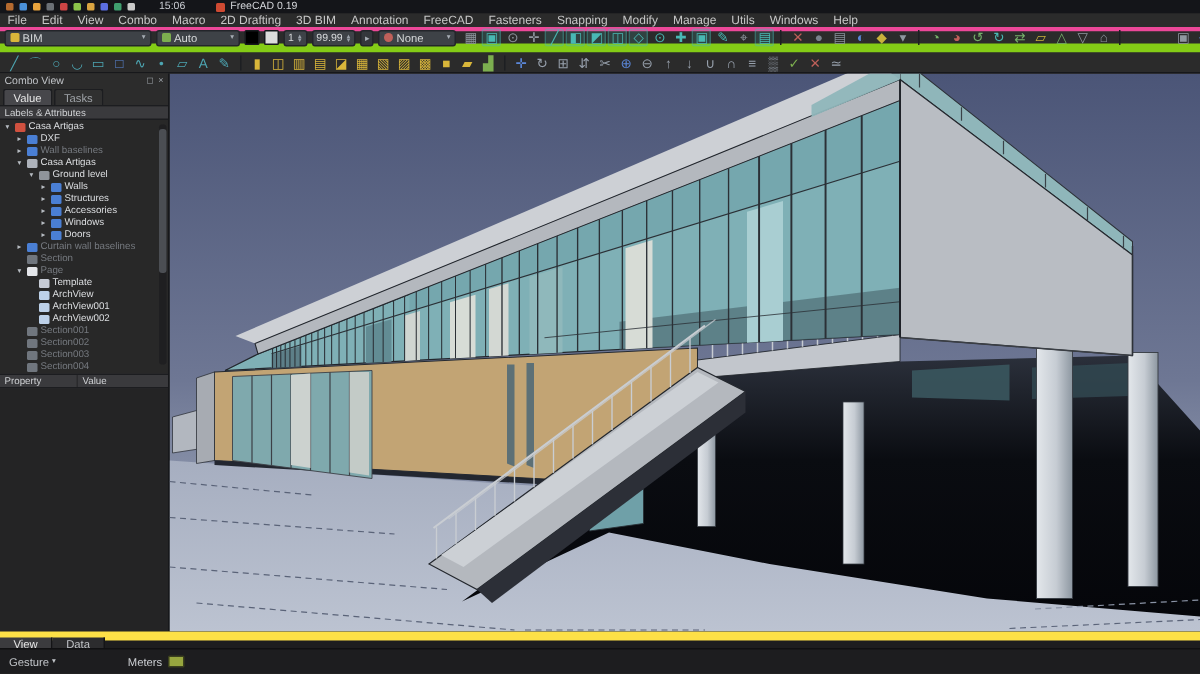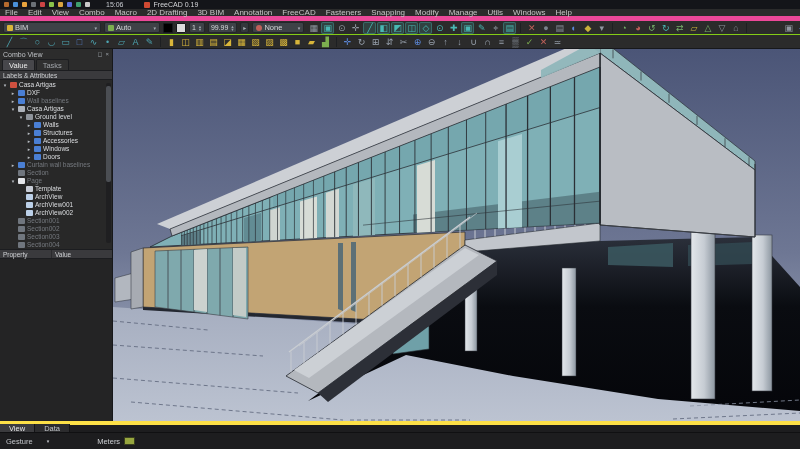--- a/index.html
+++ b/index.html
@@ -7,25 +7,25 @@
   body{font-family:"Liberation Sans","DejaVu Sans",sans-serif;-webkit-font-smoothing:antialiased}
   #app{position:relative;width:800px;height:449px;background:#2b2b2b;display:flex;flex-direction:column}
   
   #topbar{height:9px;background:#141519;display:flex;align-items:center;padding:0 4px;font-size:7px;color:#c9ccd2;flex:none}
   #appdots{display:flex;gap:4px;align-items:center}
   .appdot{width:5px;height:5px;border-radius:1px;display:inline-block}
   #topbar .time{margin-left:16px;line-height:9px}
   #topbar .logo{width:6px;height:6px;background:#cf4a32;border-radius:1px;margin-left:20px;flex:none}
   #topbar .title{margin-left:4px;color:#d4d6da;line-height:9px}
   
-  #menubar{height:12px;background:#2b2b2b;display:flex;align-items:center;font-size:8px;color:#c6c6c6;border-bottom:5px solid #ec4899;flex:none}
+  #menubar{height:12px;background:#2b2b2b;display:flex;align-items:center;font-size:8px;color:#c6c6c6;border-bottom:3px solid #ec4899;flex:none}
   .menu-item{padding:0 5px;height:12px;line-height:11px;white-space:nowrap}
   
   .tbar{height:14px;background:#2b2b2b;display:flex;align-items:center;padding:0 3px;gap:3px;flex:none}
-  #toolbar1{border-bottom:1px solid #84cc16}
+  #toolbar1{border-bottom:6px solid #84cc16}
   #toolbar2{border-bottom:1px solid #17181b}
   .combo{height:11px;background:#3e4247;border:1px solid #23252a;border-radius:2px;color:#d6d8da;font-size:7.5px;display:flex;align-items:center;gap:2px;padding:0 3px;flex:none}
   .combo .sp{flex:1}
   .combo .arr{font-size:5px;color:#a7adb5}
   .cicon{width:6px;height:6px;border-radius:1px;flex:none}
   .swatch{width:10px;height:10px;border:1px solid #16181c;border-radius:1px;flex:none}
   .spin{height:11px;background:#3e4247;border:1px solid #23252a;border-radius:2px;color:#d6d8da;font-size:7px;display:flex;align-items:center;padding:0 2px;gap:2px;flex:none}
   .spin .ud{display:flex;flex-direction:column;font-size:4px;line-height:3px;color:#9aa1a9}
   .minibtn{width:9px;height:11px;line-height:10px;text-align:center;font-size:6px;color:#a7adb5;background:#34373c;border:1px solid #23252a;border-radius:2px;flex:none}
   .icons{display:flex;align-items:center;gap:1px}
@@ -52,32 +52,32 @@
   .trow .lbl.dim{color:#75797f}
   #tree-scroll{position:absolute;right:1px;top:3px;width:5px;height:160px;background:#1f1f21;border-radius:2px}
   #tree-thumb{position:absolute;left:0;top:3px;width:5px;height:96px;background:#4b4e53;border-radius:2px}
   .prop-header{height:10px;display:flex;background:#3a3a3d;border-top:1px solid #1c1d20;border-bottom:1px solid #1c1d20;font-size:6.5px;color:#cfd1d4;flex:none}
   .prop-header .ph1{width:52px;padding:0 3px;line-height:9px;border-right:1px solid #2a2a2d}
   .prop-header .ph2{padding:0 3px;line-height:9px}
   #prop-empty{flex:1;background:#242425}
   #viewport{flex:1;position:relative;overflow:hidden}
   #viewport svg{position:absolute;left:0;top:0;width:687px;height:372px;display:block}
   
-  #tabbar{height:11px;background:#1d1d1f;display:flex;align-items:center;border-top:4px solid #fde047;font-size:7.5px;color:#c2c5c9;flex:none}
+  #tabbar{height:11px;background:#1d1d1f;display:flex;align-items:center;border-top:6px solid #fde047;font-size:7.5px;color:#c2c5c9;flex:none}
   .ptab{padding:0 9px;height:11px;line-height:10px;background:#2c2c2e;border-right:1px solid #141416}
   .ptab.active{background:#3b3b3e;color:#e6e6e6}
   #mdi{display:flex;margin-left:205px;height:11px}
   .mtab{display:flex;align-items:center;gap:3px;padding:0 5px;background:#2c2c2e;border-right:1px solid #141416;height:11px}
   .mtab.active{background:#343437}
   .mtab .mi{width:6px;height:7px;border-radius:1px;flex:none}
   .mtab .x{color:#c4574e;font-size:6px;line-height:11px}
   
   #statusbar{height:17px;background:#1d1d1f;border-top:1px solid #101012;display:flex;align-items:center;font-size:7.5px;color:#cdd0d4;padding:0 6px;flex:none}
   #status-msg{flex:1;white-space:nowrap}
-  #gesture{display:flex;align-items:center;gap:14px;margin-right:48px;color:#c2c5c9}
+  #gesture{display:flex;align-items:center;gap:2px;margin-right:48px;color:#c2c5c9}
   #gesture .arr{font-size:5px}
   #unit{display:flex;align-items:center;gap:4px}
   .unit-icon{width:11px;height:8px;background:#97a63f;border:1px solid #3a3f1e;border-radius:1px}
 </style>
 </head>
 <body>
 
 <div id="app">
 
   <div id="topbar">

